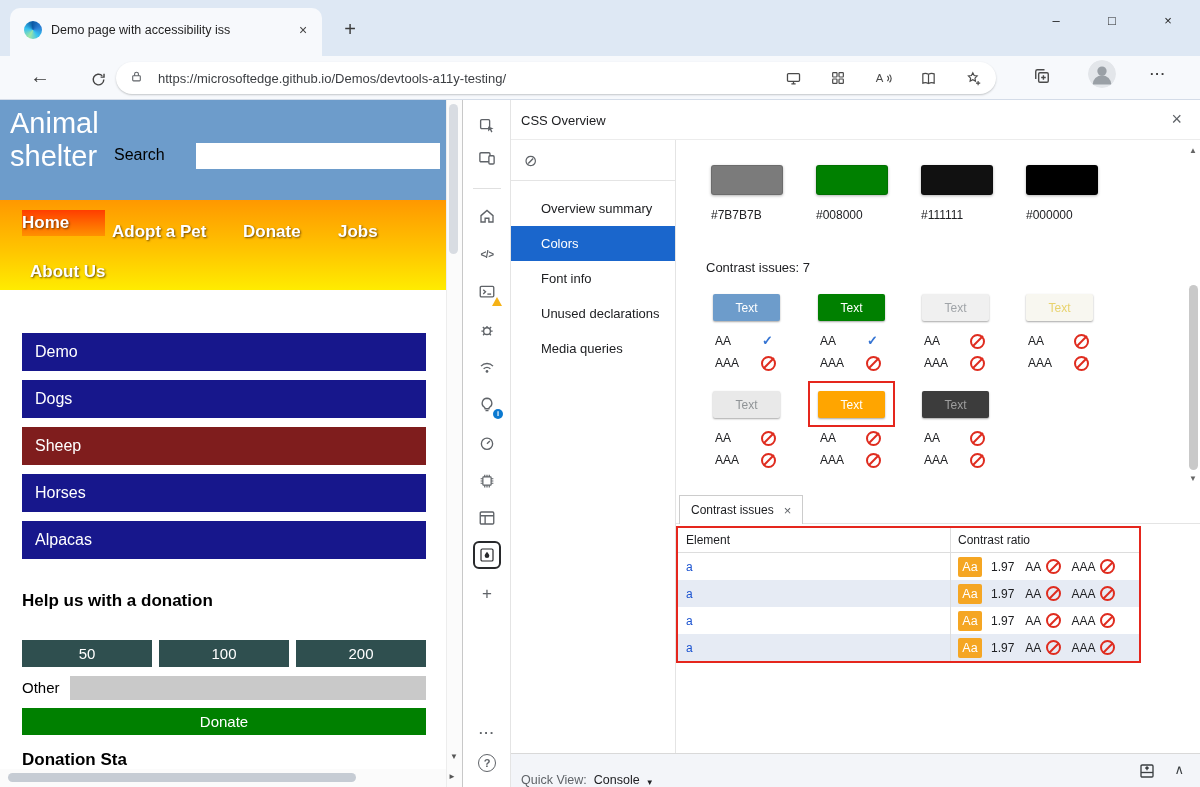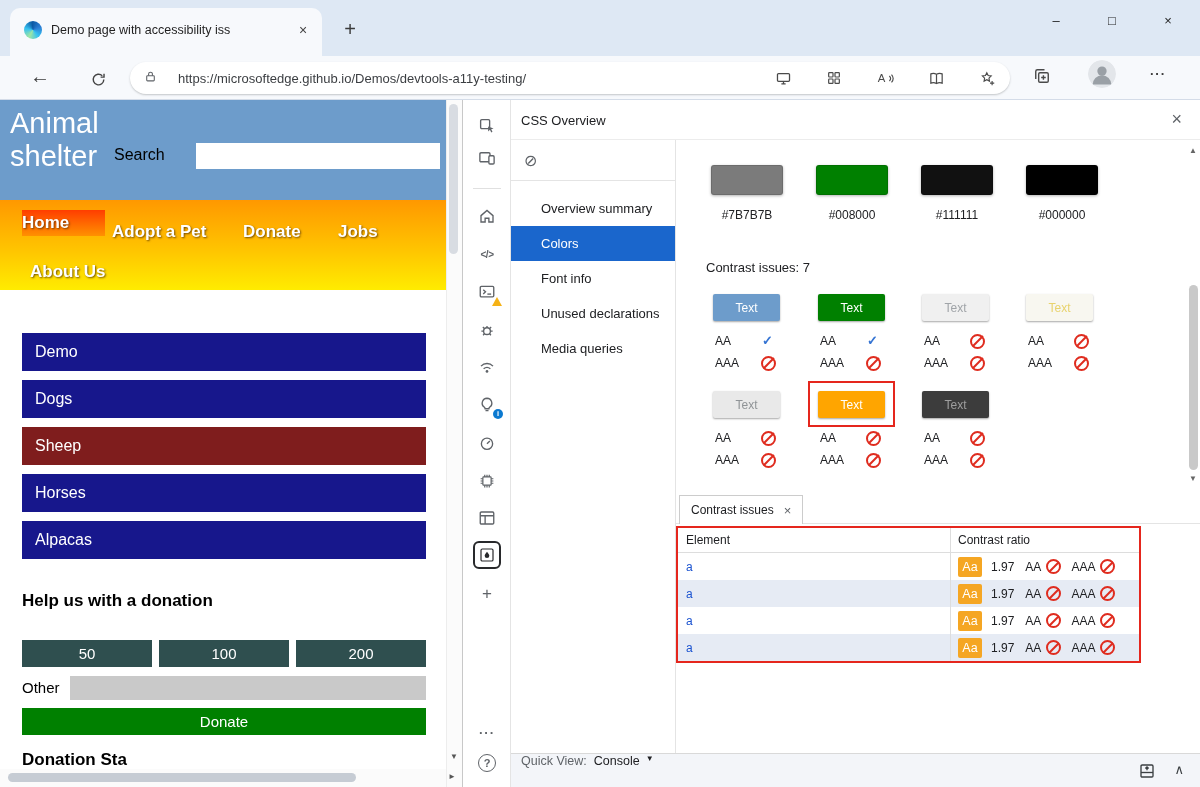--- a/index.html
+++ b/index.html
@@ -17,22 +17,22 @@
   #tab-close{font-size:14px;width:18px;}
   #newtab{position:absolute;left:338px;top:17px;font-size:20px;font-weight:300;width:24px;height:24px;line-height:24px;text-align:center;color:#3a3a3a;}
   #win-controls{position:absolute;right:4px;top:0;display:flex;height:40px;}
   .win-btn{width:56px;height:40px;display:flex;align-items:center;justify-content:center;font-size:13px;color:#1f1f1f;}
 
   
   #toolbar{position:absolute;left:0;top:56px;width:100%;height:44px;background:#f7f9fc;border-bottom:1px solid #d4dce8;}
   .tb-ico{position:absolute;width:26px;height:26px;display:flex;align-items:center;justify-content:center;}
   #tb-back{left:27px;top:63px;font-size:20px;color:#3a3a3a;}
   #tb-refresh{left:85px;top:66px;}
-  #urlbar{position:absolute;left:130px;top:62px;width:880px;height:32px;background:#fff;border-radius:16px;
-    box-shadow:0 1px 2px rgba(60,64,67,.28);display:flex;align-items:center;padding:0 8px 0 14px;gap:21px;}
+  #urlbar{position:absolute;left:116px;top:62px;width:880px;height:32px;background:#fff;border-radius:16px;
+    box-shadow:0 1px 2px rgba(60,64,67,.28);display:flex;align-items:center;padding:0 8px 0 14px;gap:15px;}
   #url-text{flex:1;font-size:13px;color:#3b3e42;white-space:nowrap;overflow:hidden;}
   .ub-ico{width:30px;height:26px;display:flex;align-items:center;justify-content:center;flex:0 0 auto;}
   #collections{position:absolute;left:1032px;top:66px;width:24px;height:24px;}
   #avatar{position:absolute;left:1088px;top:60px;width:28px;height:28px;border-radius:50%;overflow:hidden;}
   #tb-more{position:absolute;left:1150px;top:66px;font-size:13px;font-weight:bold;letter-spacing:1px;color:#3a3a3a;}
 
   
   #page{position:absolute;left:0;top:100px;width:462px;height:687px;background:#fff;overflow:hidden;}
   #page-header{position:absolute;left:0;top:0;width:446px;height:100px;}
   #site-title{position:absolute;left:10px;top:7px;width:120px;font-size:29px;line-height:33px;color:#fff;}
@@ -81,21 +81,21 @@
   #dt-sidebar{position:absolute;left:48px;top:40px;width:165px;bottom:34px;border-right:1px solid #e4e4e4;background:#fff;}
   #sb-toolbar{height:41px;border-bottom:1px solid #e4e4e4;display:flex;align-items:center;padding-left:13px;}
   #clear-ico{font-size:16px;color:#5f6368;}
   #sb-list{padding-top:10px;}
   .sb-item{height:35px;display:flex;align-items:center;padding-left:30px;font-size:13px;color:#202124;}
   .sb-item[data-selected="true"]{background:#1A66CC;color:#fff;}
 
   #dt-main{position:absolute;left:213px;top:40px;right:0;height:353px;overflow:hidden;background:#fff;}
   .swatch-item{position:absolute;top:25px;width:72px;}
   .swatch{height:30px;border-radius:3px;border:1px solid rgba(0,0,0,.12);box-shadow:0 1px 3px rgba(0,0,0,.3);}
-  .swatch-label{margin-top:13px;text-align:center;font-size:12px;color:#202124;}
+  .swatch-label{margin-top:13px;text-align:left;font-size:12px;color:#202124;}
   #sw-0{left:35px}#sw-1{left:140px}#sw-2{left:245px}#sw-3{left:350px}
   #c-heading{position:absolute;left:30px;top:120px;font-size:13px;color:#202124;}
   .cell{position:absolute;width:67px;}
   #cell-0{left:37px;top:154px}#cell-1{left:142px;top:154px}#cell-2{left:246px;top:154px}#cell-3{left:350px;top:154px}
   #cell-4{left:37px;top:251px}#cell-5{left:142px;top:251px}#cell-6{left:246px;top:251px}
   .tile{height:27px;border-radius:2px;box-shadow:0 1px 2px rgba(0,0,0,.35);display:flex;align-items:center;justify-content:center;font-size:12px;}
   .marks{margin-top:9px;}
   .mark-row{display:flex;align-items:center;justify-content:space-between;height:22px;padding:0 4px 0 2px;font-size:12px;color:#202124;}
   .mark-ico{position:relative;width:15px;height:15px;display:inline-block;flex:0 0 auto;}
   .mark-ico[data-state="pass"]::before{content:"✓";position:absolute;left:1px;top:-1px;color:#3574d3;font-size:13px;font-weight:bold;}
@@ -115,21 +115,21 @@
   .t-col1{width:273px;padding-left:8px;border-right:1px solid #ddd;height:100%;display:flex;align-items:center;}
   .t-col2{flex:1;padding-left:7px;display:flex;align-items:center;height:100%;}
   .t-row{display:flex;height:27px;align-items:center;font-size:12px;background:#fff;}
   .t-row.alt{background:#e6ebf4;}
   .el-link{color:#1b53d0;}
   .aa-badge{width:24px;height:20px;border-radius:2px;color:#fff;display:flex;align-items:center;justify-content:center;font-size:12.5px;margin-right:9px;flex:0 0 auto;}
   .ratio-txt{color:#202124;margin-right:11px;}
   .grade-label{margin-right:5px;color:#202124;}
   .mi-gap{margin-right:10px;}
 
-  #qv-bar{position:absolute;left:48px;right:0;bottom:0;height:34px;background:#f3f5f9;border-top:1px solid #d9d9d9;display:flex;align-items:flex-start;padding-left:10px;font-size:12.5px;color:#5f6368;}
+  #qv-bar{position:absolute;left:48px;right:0;bottom:0;height:34px;background:#f3f5f9;border-top:1px solid #d9d9d9;display:flex;align-items:flex-end;padding-left:10px;font-size:12.5px;color:#5f6368;}
   #qv-value{color:#202124;margin-left:7px;}
   #qv-caret{font-size:8px;color:#202124;margin-left:6px;}
   #qv-dock{position:absolute;right:44px;top:8px;width:18px;height:18px;}
   #qv-chevron{position:absolute;right:16px;top:8px;font-size:13px;color:#3c4043;}
 </style>
 </head>
 <body>
 
 <div id="win">
 

